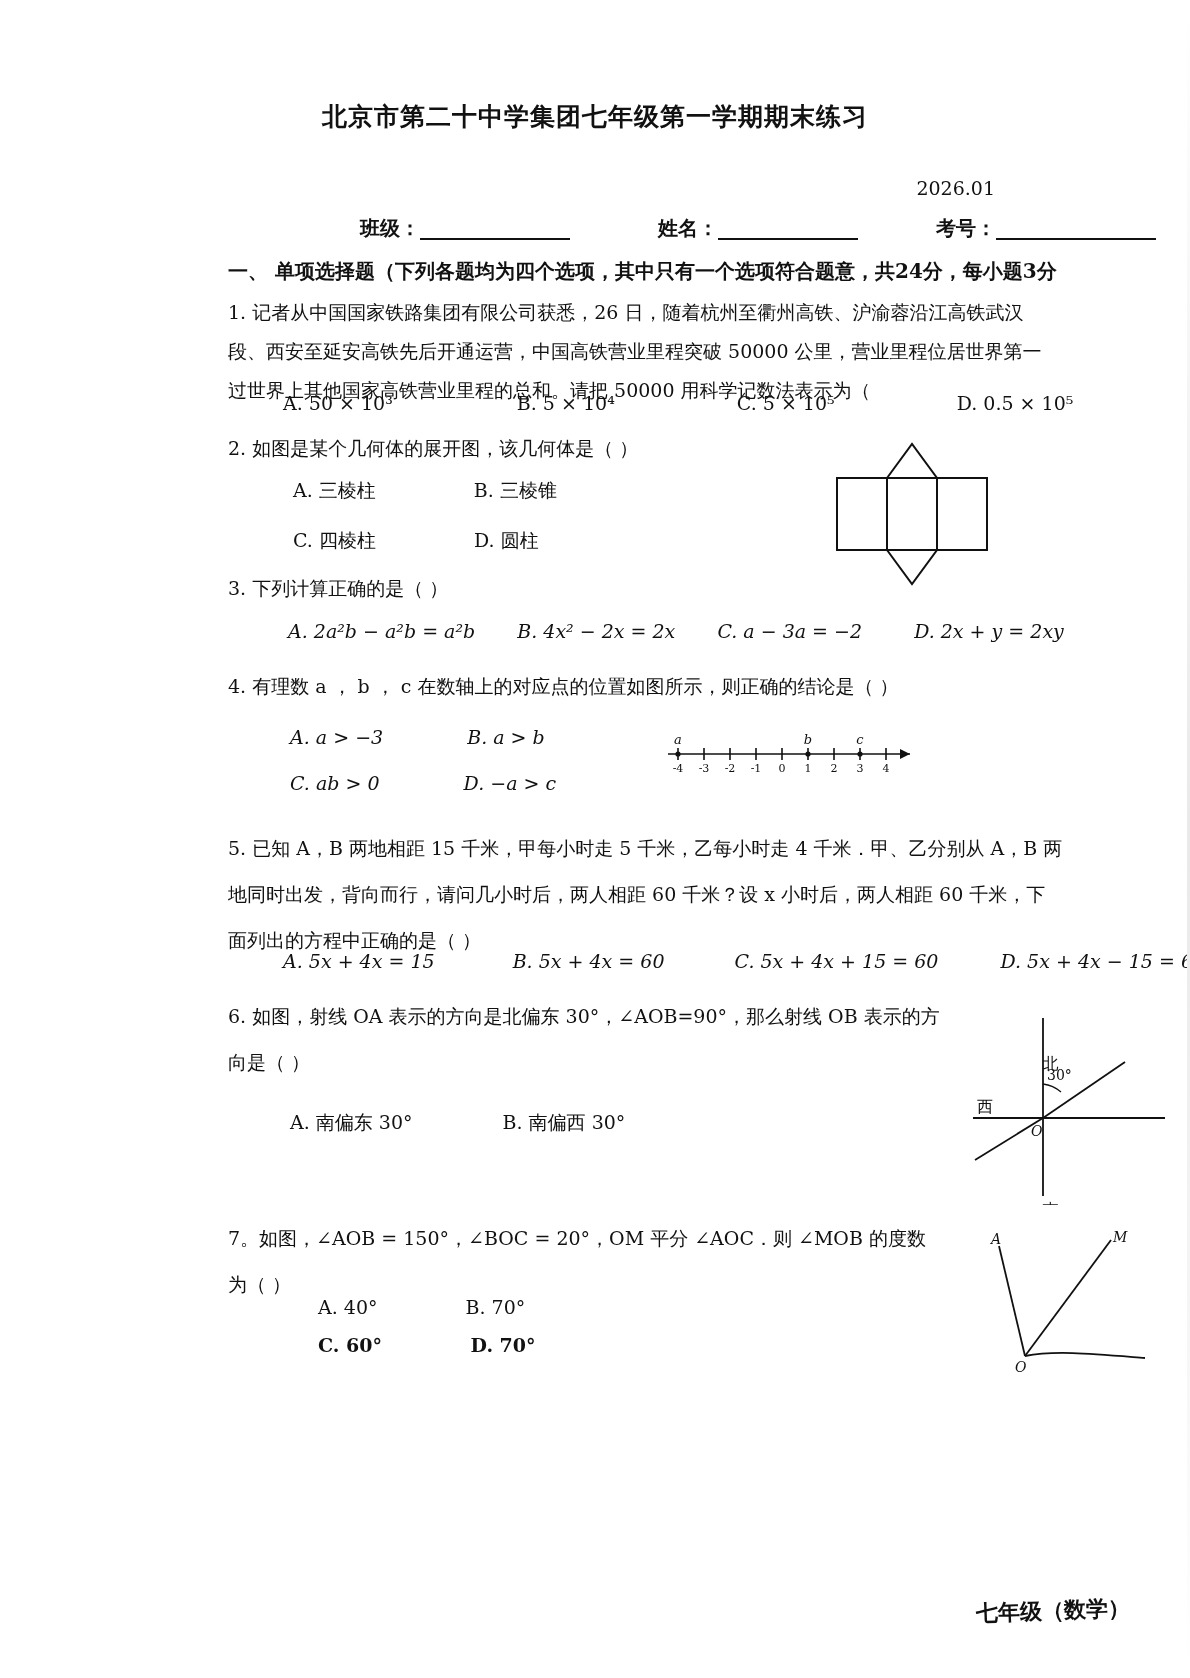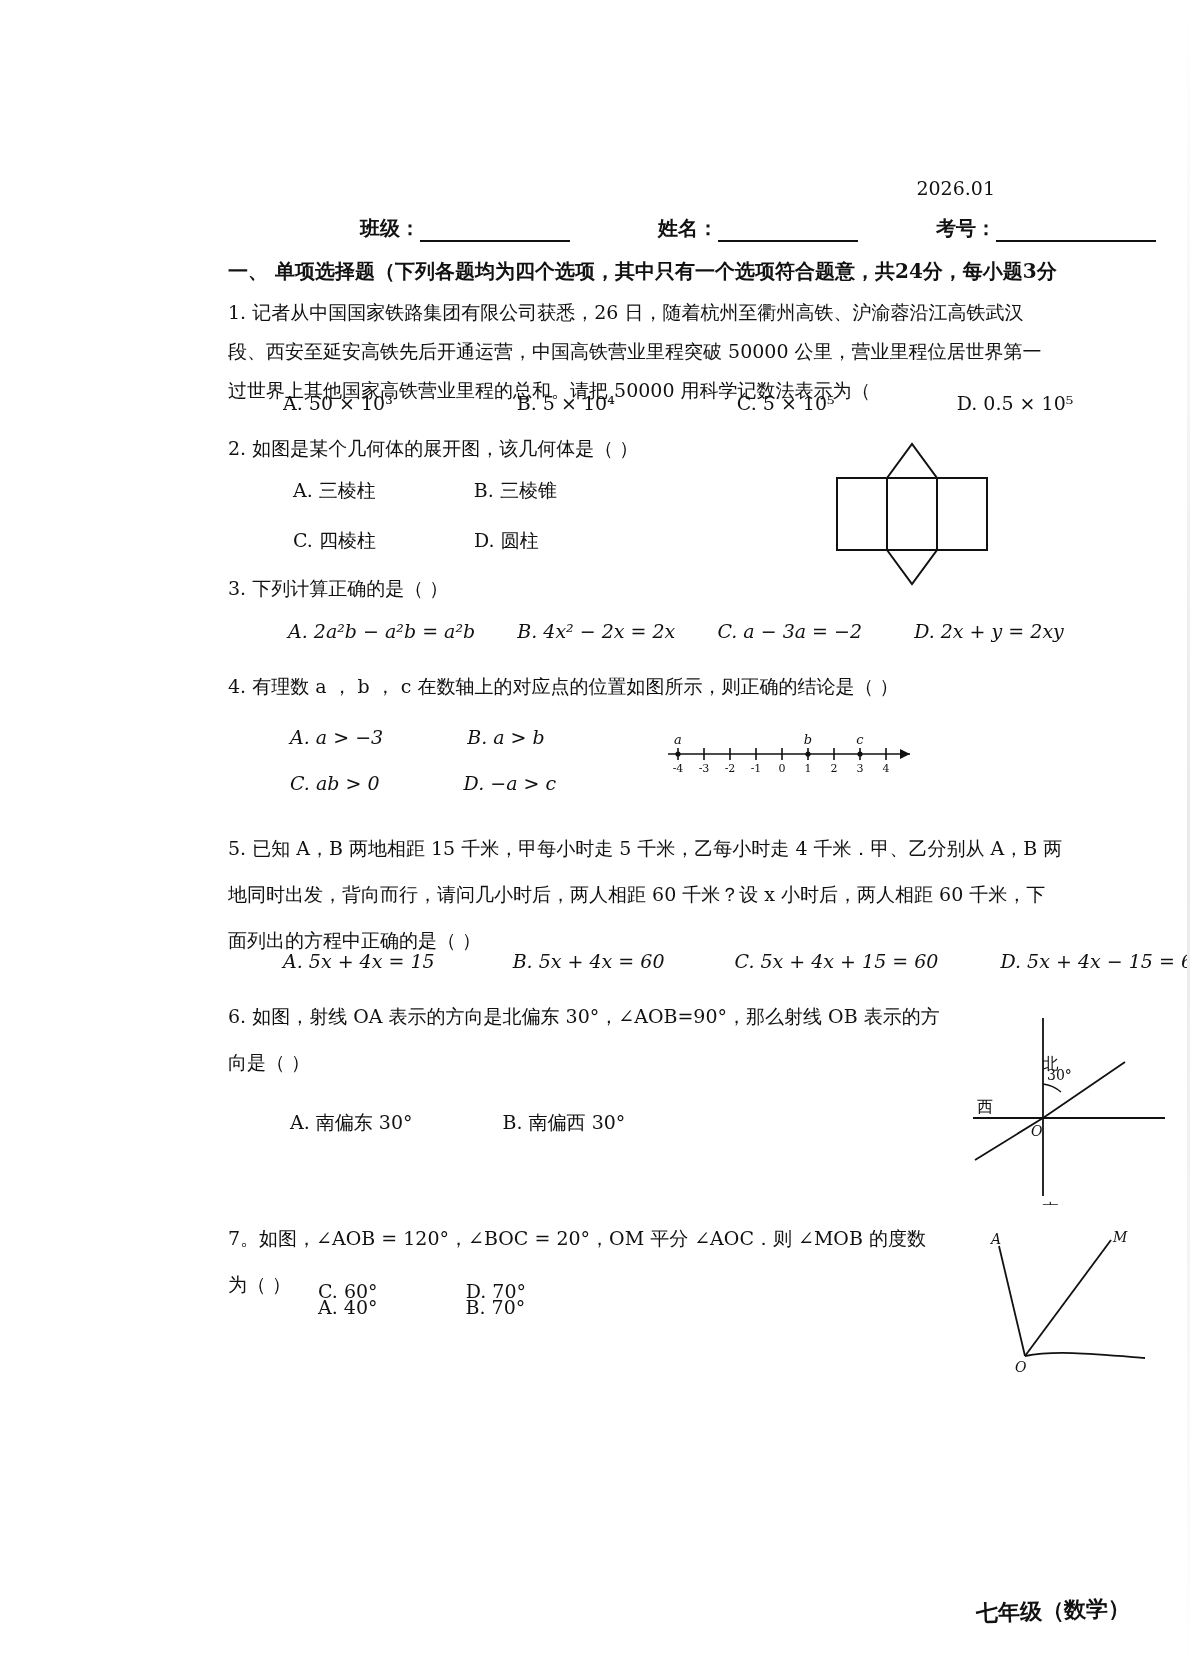--- a/index.html
+++ b/index.html
@@ -31,21 +31,21 @@
     font-size:19px;font-family:"DejaVu Serif","Liberation Serif",serif;
   }
 
   
   .fields{
     position:absolute;top:215px;left:360px;right:30px;
     display:flex;align-items:flex-end;gap:14px;
     font-size:19px;
     font-family:"DejaVu Serif","Liberation Serif",serif;
   }
-  .field{display:flex;align-items:flex-end;}
+  .field{display:flex;align-items:center;}
   .field .lbl{font-weight:bold;white-space:nowrap;font-size:20px;}
   .rule{border-bottom:2px solid #111;height:20px;}
   .rule.w1{width:150px;}
   .rule.w2{width:140px;}
   .rule.w3{width:160px;}
   .sp1{width:60px;}
   .sp2{width:50px;}
 
   
   .section-head{
@@ -86,21 +86,21 @@
   #q5l2{left:228px;top:878px;}
   #q5l3{left:228px;top:924px;}
   #q5opts{left:283px;top:950px;width:920px;}
   #q6l1{left:228px;top:1000px;}
   #q6l2{left:228px;top:1046px;}
   #q6o1{left:290px;top:1110px;}
   #q6o2{left:290px;top:1176px;}
   #q7l1{left:228px;top:1222px;}
   #q7l2{left:228px;top:1268px;}
   #q7o1{left:318px;top:1296px;}
-  #q7o2{left:318px;top:1280px;}
+  #q7o2{left:318px;top:1334px;font-weight:bold;}
 
   .opt-gap-a{margin-right:92px;}
   .opt-gap-b{margin-right:78px;font-style:italic;}
 
   
   .fig{position:absolute;}
   #fig-net{left:815px;top:432px;width:200px;height:160px;}
   #fig-numline{left:660px;top:722px;width:260px;height:60px;}
   #fig-compass{left:965px;top:1000px;width:215px;height:205px;}
   #fig-angle{left:985px;top:1230px;width:200px;height:145px;}
@@ -115,20 +115,21 @@
   .scan-edge{
     position:absolute;right:0;top:0;bottom:0;width:3px;
     background:linear-gradient(to bottom,#fff,#e9e9e9,#fff);
   }
 </style>
 </head>
 <body>
 
 <div class="page">
 
+  <div class="doc-title">北京市第二十中学集团七年级第一学期期末练习</div>
   <div class="exam-date">2026.01</div>
 
   <div class="fields">
     <div class="field">
       <span class="lbl">班级：</span>
       <span class="rule w1"></span>
     </div>
     <span class="sp1"></span>
     <div class="field">
       <span class="lbl">姓名：</span>
@@ -255,21 +256,21 @@
     </g>
     <g fill="#111" font-family="DejaVu Serif, serif" font-size="16">
       <text x="86" y="42" writing-mode="tb">北</text>
       <text x="86" y="188" writing-mode="tb">南</text>
       <text x="12" y="112">西</text>
       <text x="82" y="80" font-size="14">30°</text>
       <text x="66" y="136" font-size="14" font-style="italic">O</text>
     </g>
   </svg>
 
-  <div class="qtext" id="q7l1">7。如图，∠AOB = 120°，∠BOC = 20°，OM 平分 ∠AOC．则 ∠MOB 的度数</div>
+  <div class="qtext" id="q7l1">7。如图，∠AOB = 150°，∠BOC = 20°，OM 平分 ∠AOC．则 ∠MOB 的度数</div>
   <div class="qtext" id="q7l2">为（        ）</div>
   <div class="opts" id="q7o1">
     <span class="opt" style="margin-right:82px">A. 40°</span>
     <span class="opt">B. 70°</span>
   </div>
   <div class="opts" id="q7o2">
     <span class="opt" style="margin-right:82px">C. 60°</span>
     <span class="opt">D. 70°</span>
   </div>
 

